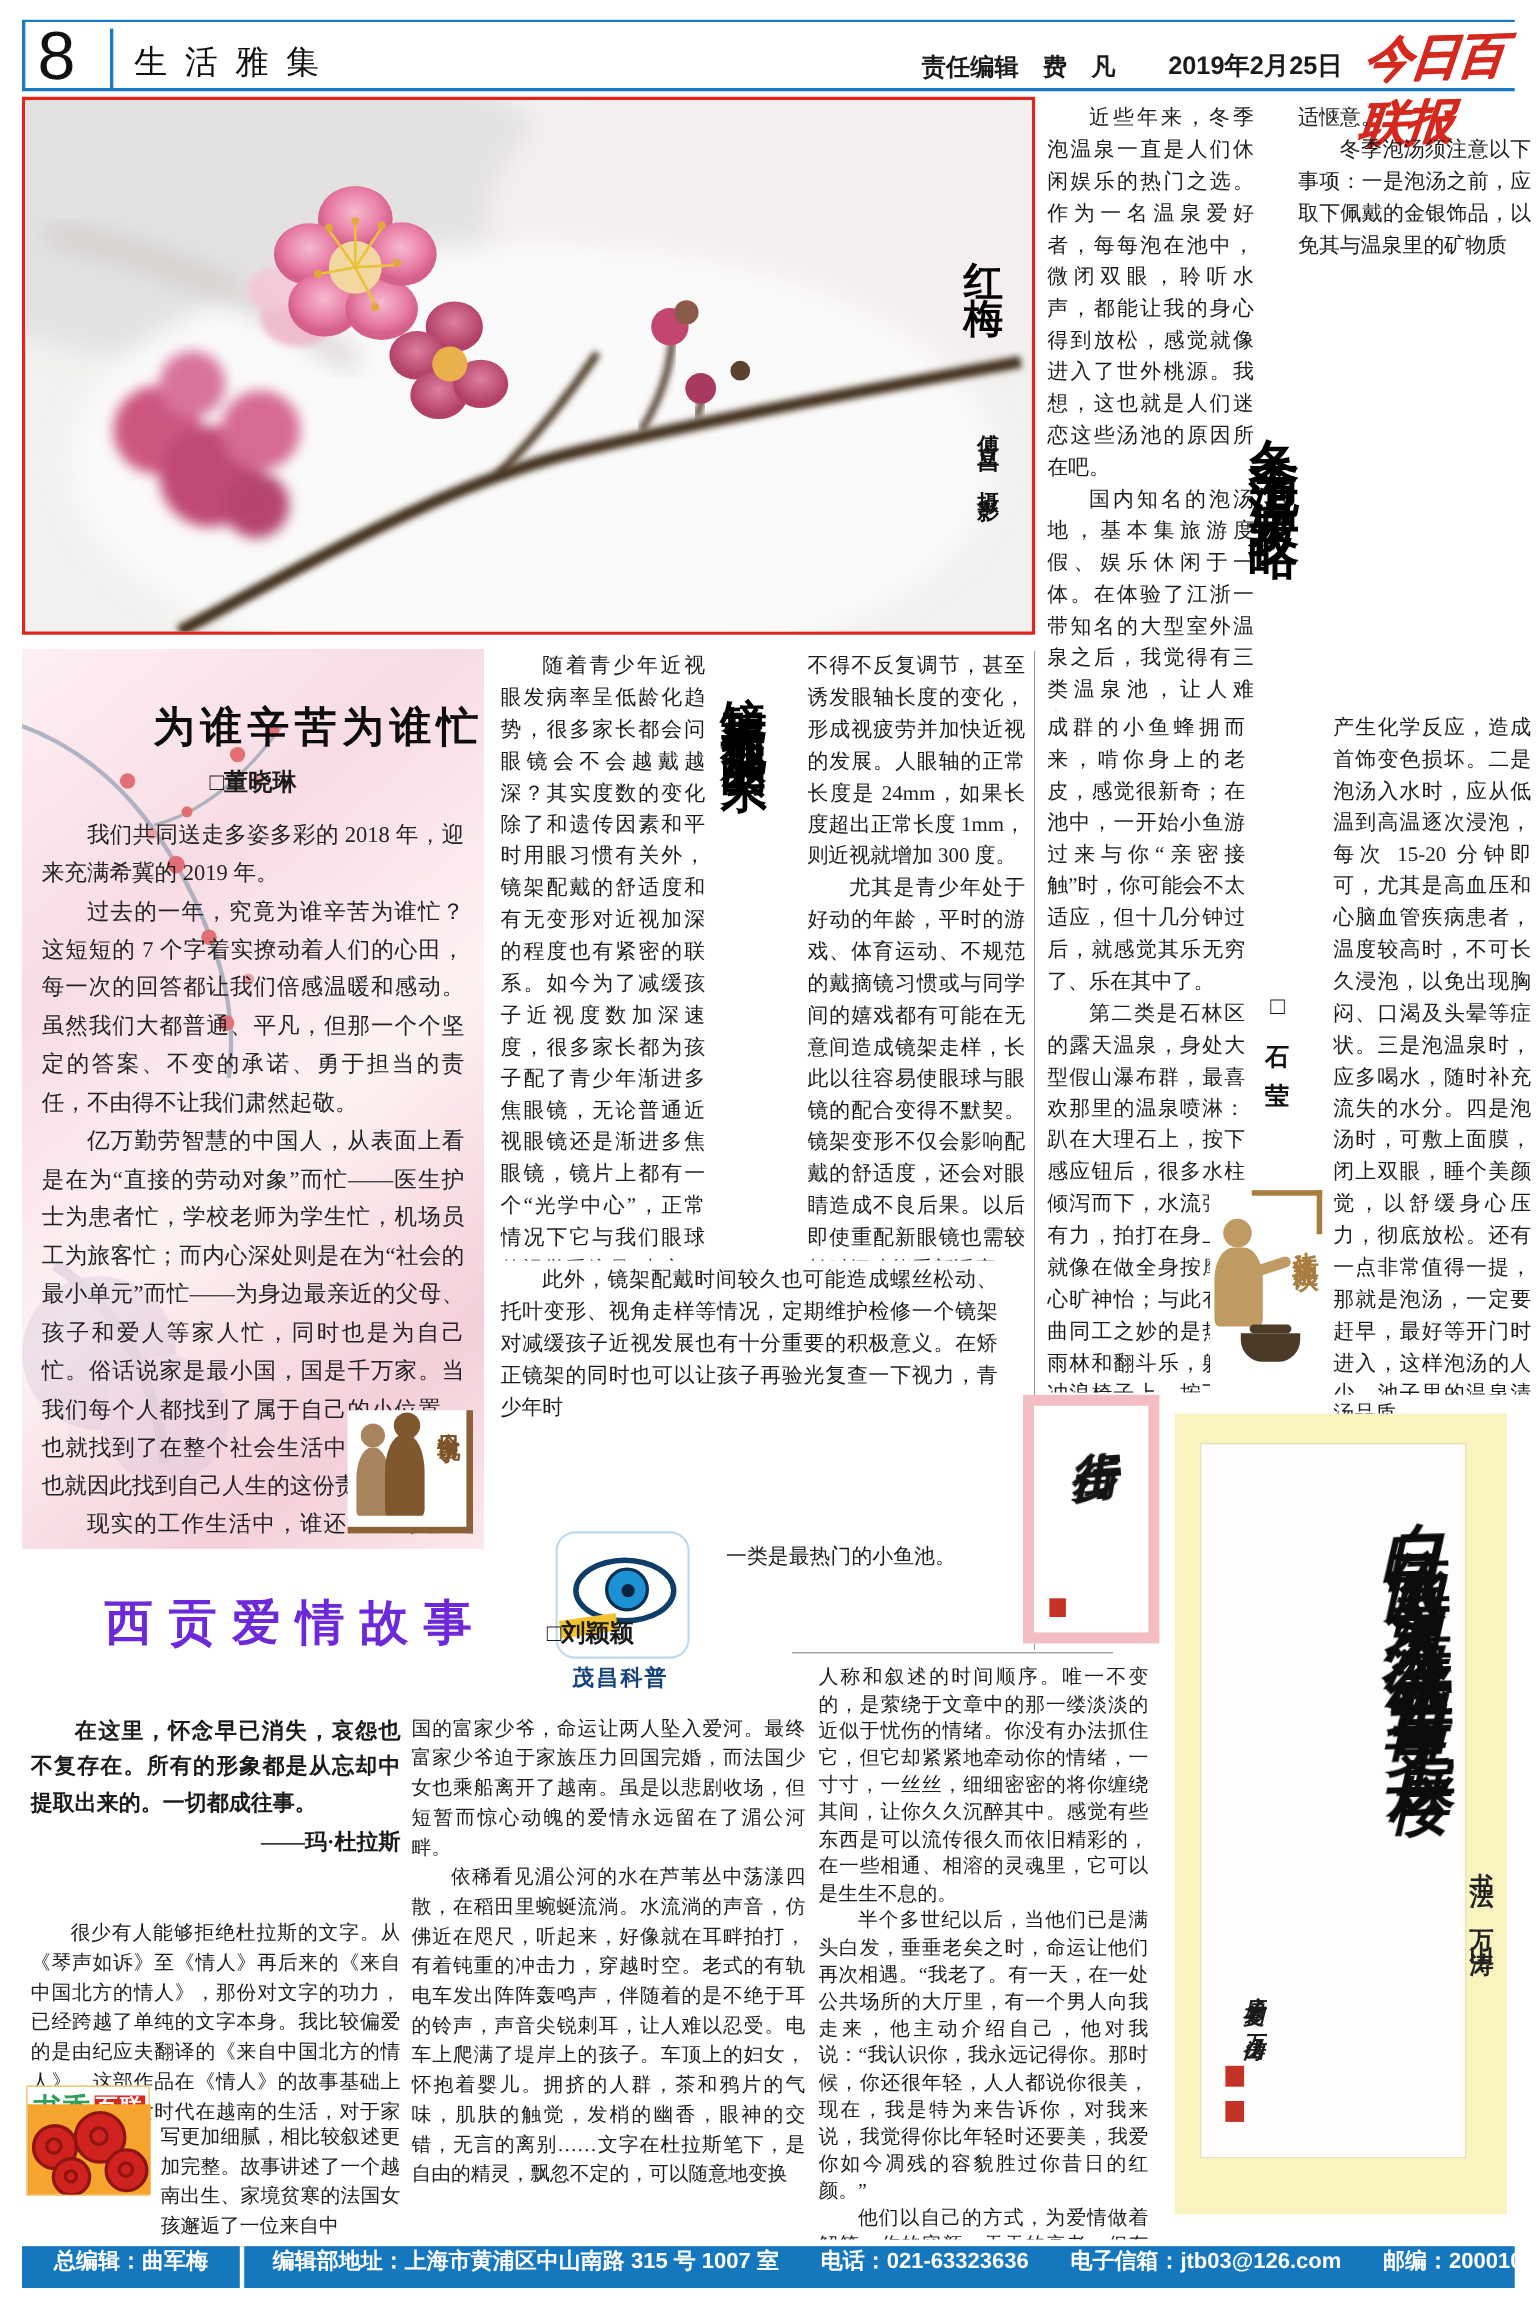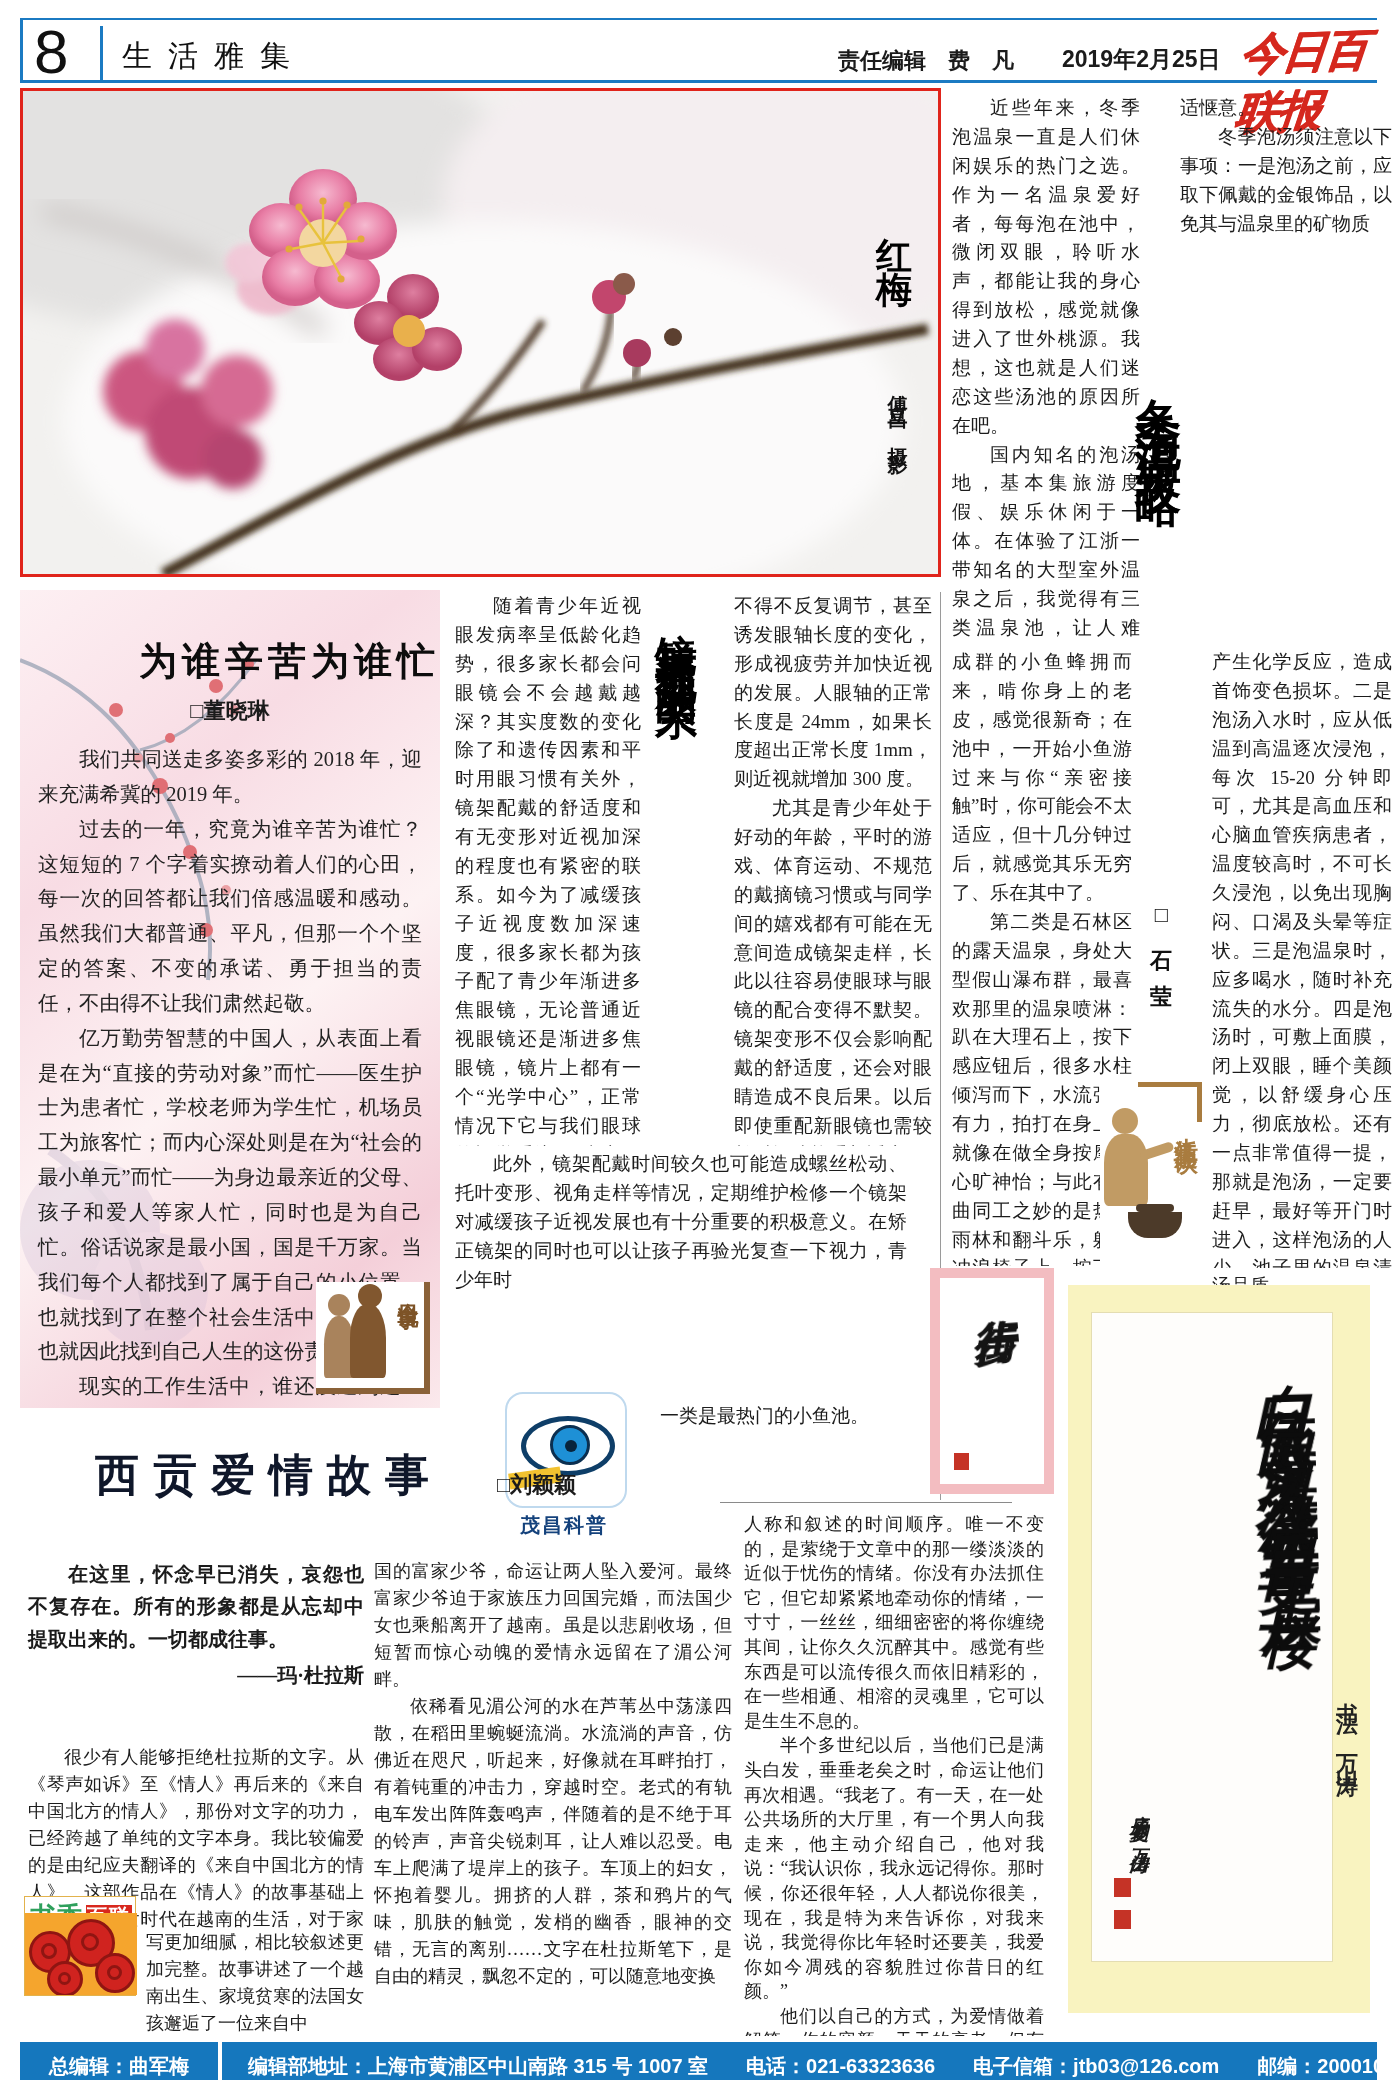--- a/index.html
+++ b/index.html
@@ -75,21 +75,21 @@
   .logo-mc .cap{position:absolute;left:0;top:120px;width:118px;text-align:center;font-size:20px;font-weight:900;
                 color:#14427c;font-family:"Liberation Sans",sans-serif;letter-spacing:2px;}
   .logo-sx{position:absolute;left:24px;top:1896px;width:112px;height:100px;background:#fff;border:1px solid #e2b24c;box-sizing:border-box;}
   .logo-sx .t1{position:absolute;left:4px;top:2px;font-size:27px;font-weight:900;color:#2fa05c;}
   .logo-sx .badge{position:absolute;right:3px;top:8px;width:46px;height:22px;background:#d8281e;color:#fff;
                   font-size:20px;font-weight:900;text-align:center;line-height:22px;letter-spacing:2px;}
   .logo-sx .field{position:absolute;left:0;bottom:0;width:112px;height:82px;background:#f5a52d;overflow:hidden;}
   .rose{position:absolute;border-radius:50%;background:#d0231f;border:3px solid #8f1512;}
   .rose:before{content:"";position:absolute;left:25%;top:25%;width:45%;height:45%;border-radius:50%;border:3px solid #8f1512;box-sizing:border-box;}
   
-  .sg-title{position:absolute;left:95px;top:1446px;font-size:44px;font-weight:800;letter-spacing:14px;color:#0f172a;
+  .sg-title{position:absolute;left:95px;top:1446px;font-size:44px;font-weight:800;letter-spacing:14px;color:#6d28d9;
             font-family:"Liberation Sans","DejaVu Sans",sans-serif;}
   .sg-author{position:absolute;left:497px;top:1470px;font-size:22px;font-weight:700;}
   .sg-quote{position:absolute;left:28px;top:1558px;width:336px;font-size:20px;line-height:1.62;font-weight:600;text-align:justify;}
   .sg-quote .att{text-align:right;font-weight:700;margin-top:4px;}
   
   .mini-art{position:absolute;left:930px;top:1268px;width:124px;height:226px;background:#fff;
             border:10px solid #f3bdc1;box-sizing:border-box;overflow:hidden;}
   .mini-art .txt{position:absolute;left:28px;top:8px;writing-mode:vertical-rl;font-size:44px;font-weight:900;
                  font-style:italic;color:#141414;filter:blur(0.4px);transform:rotate(-4deg);line-height:1;}
   .seal{position:absolute;background:#c53326;}
@@ -98,21 +98,21 @@
   .callig .paper{position:absolute;left:24px;top:28px;width:240px;height:648px;background:#fefdfb;box-shadow:0 0 0 1px #e4ddb2;}
   .callig .poem{position:absolute;right:6px;top:26px;height:560px;writing-mode:vertical-rl;
                 font-size:57px;line-height:76px;letter-spacing:12px;font-weight:900;font-style:italic;
                 color:#0c0c0c;transform:rotate(-1.5deg);filter:blur(0.55px);}
   .callig .sig{position:absolute;left:34px;bottom:118px;writing-mode:vertical-rl;font-size:19px;font-weight:700;
                font-style:italic;color:#1a1a1a;filter:blur(0.3px);letter-spacing:3px;}
   .callig .cap{position:absolute;right:8px;top:400px;writing-mode:vertical-rl;text-orientation:upright;
                font-size:22px;font-weight:700;letter-spacing:10px;color:#222;}
   
   .footer{position:absolute;left:20px;top:2042px;width:1357px;height:38px;background:#1577bd;display:flex;
-          align-items:flex-end;color:#fff;font-family:"Liberation Sans","DejaVu Sans",sans-serif;
+          align-items:flex-start;color:#fff;font-family:"Liberation Sans","DejaVu Sans",sans-serif;
           font-size:20px;font-weight:700;}
   .footer .cell1{width:198px;text-align:center;flex:none;}
   .footer .sep{width:4px;height:38px;background:#fff;flex:none;}
   .footer .cell2{display:flex;gap:38px;padding-left:26px;white-space:nowrap;}
 </style>
 </head>
 <body>
 
 <div id="page">
 

